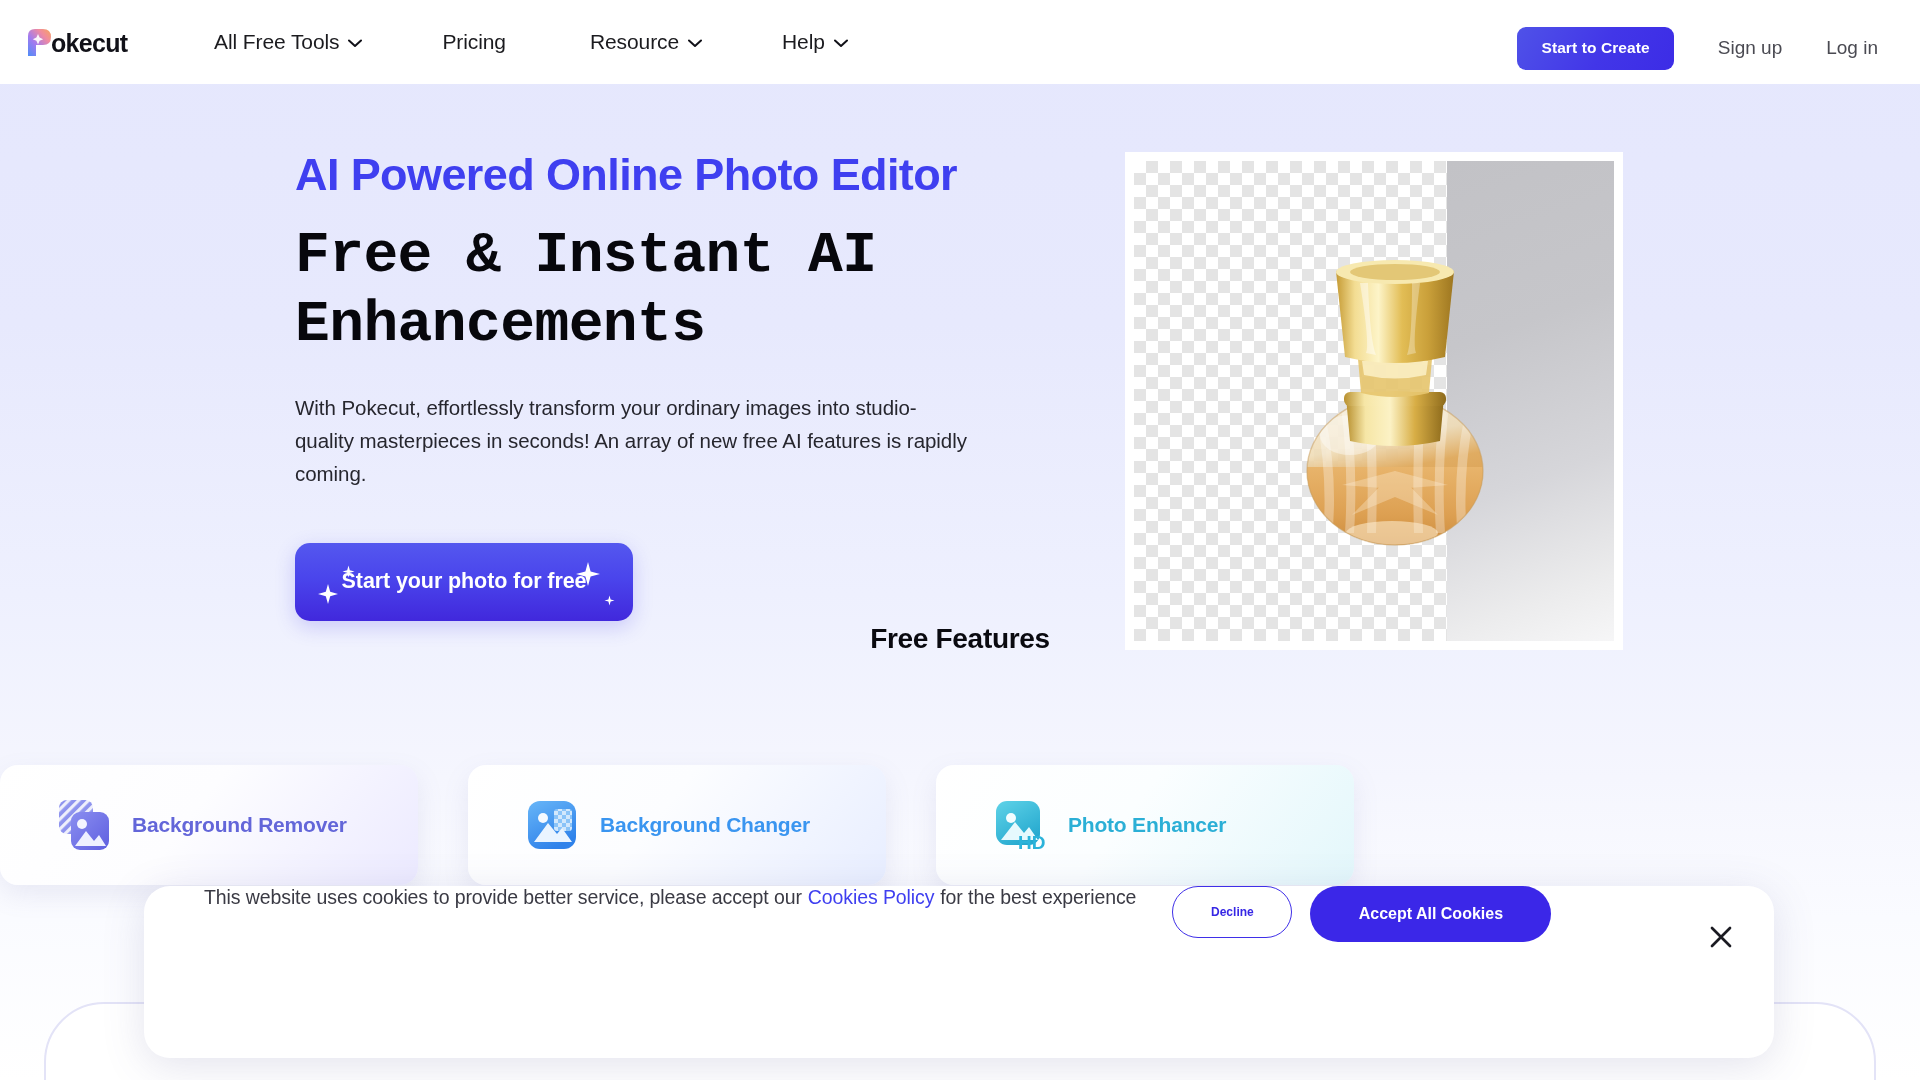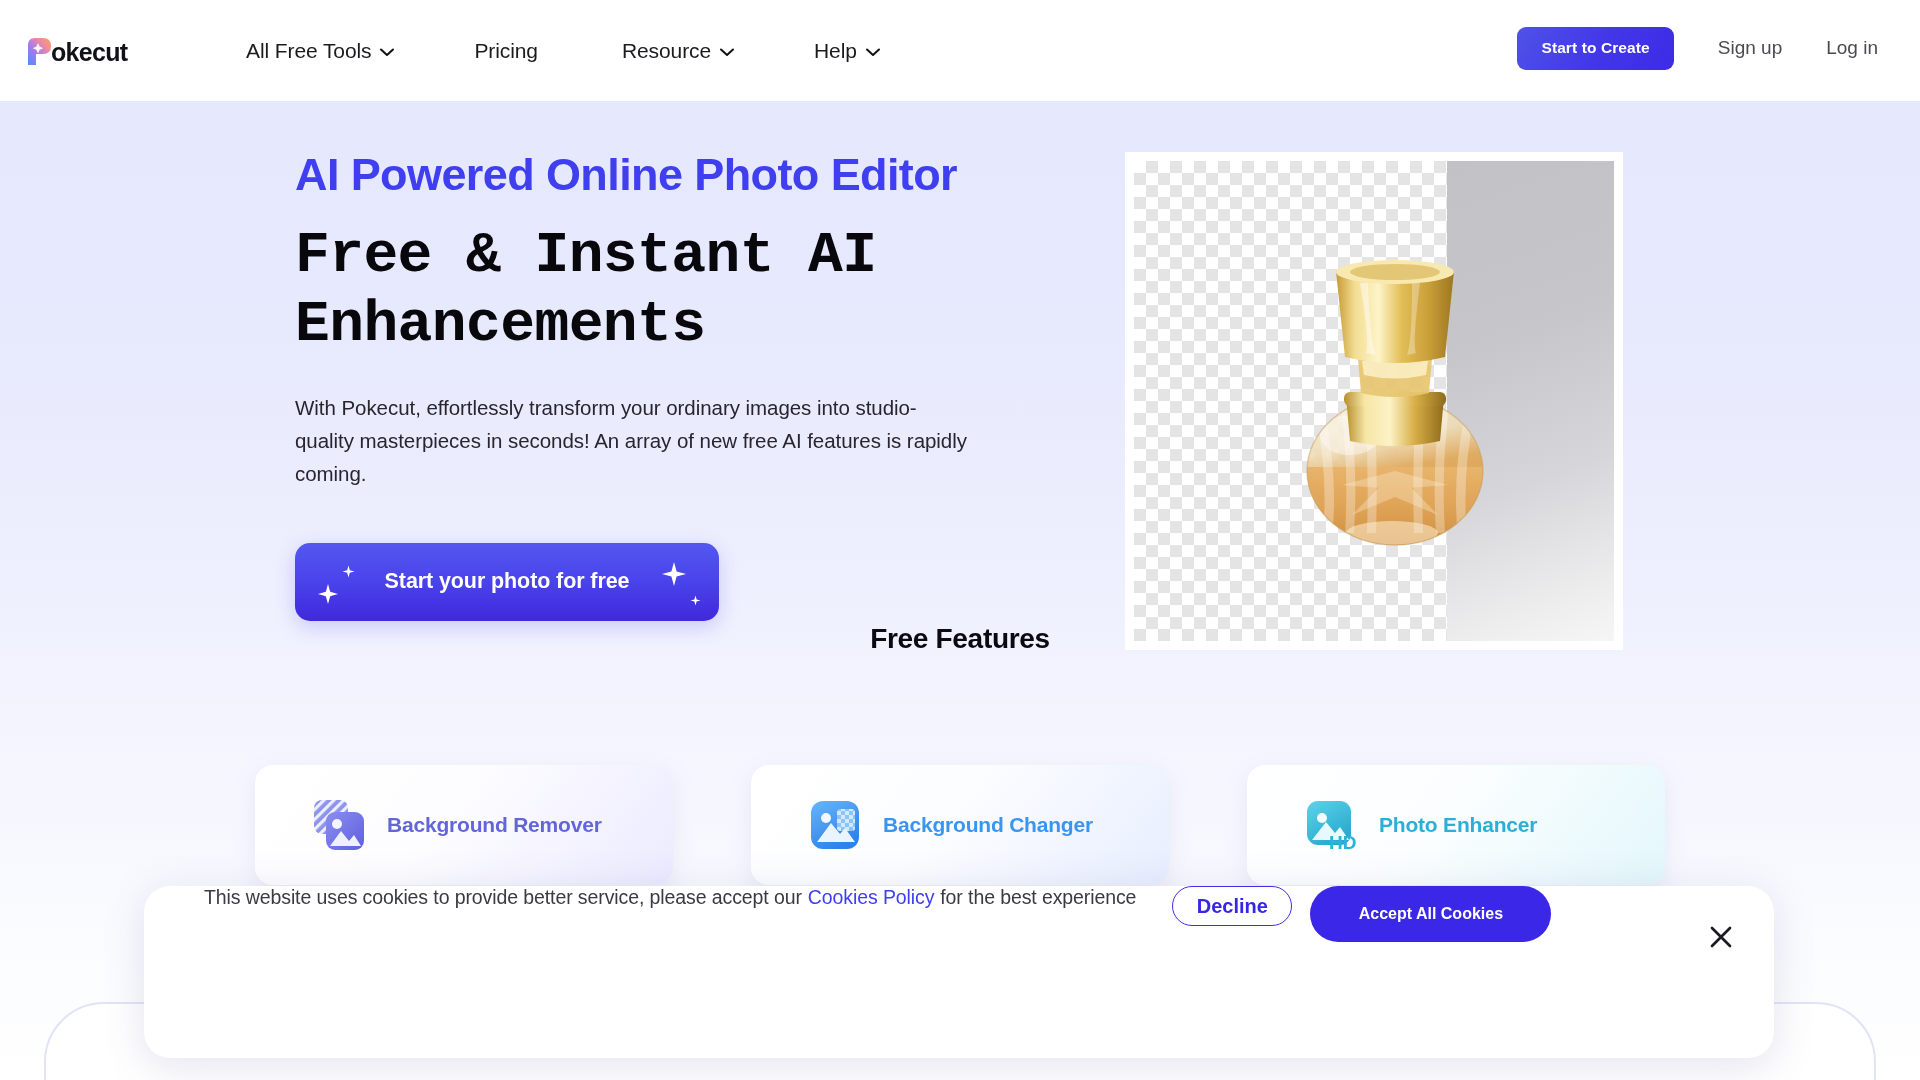--- a/index.html
+++ b/index.html
@@ -14,25 +14,24 @@
   .page {
     position:relative;
     width:1920px; height:1080px;
     background:linear-gradient(180deg,#e5e7fd 0%,#e7e9fd 30%,#eef0fe 55%,#f5f6fe 72%,#fafbff 85%,#ffffff 100%);
     overflow:hidden;
   }
 
   
   .navbar {
     position:absolute; top:0; left:0;
-    width:1920px; height:101px;
+    width:1920px; height:84px;
     background:#ffffff;
     display:flex; align-items:center;
     z-index:40;
-    gap:32px;
   }
   .brand {
     display:flex; align-items:center;
     margin-left:26px; height:80px;
     cursor:pointer;
   }
   .brand-logo { display:block; }
 
   .nav-links {
     display:flex; align-items:center;
@@ -99,21 +98,21 @@
   .hero-sub {
     margin-top:32px;
     font-size:20.5px; line-height:1.62;
     color:#26262e;
     width:672px;
     letter-spacing:-0.05px;
   }
   .cta {
     position:relative;
     margin-top:52px;
-    width:424px; height:78px;
+    width:338px; height:78px;
     border:none; border-radius:15px;
     background:linear-gradient(180deg,#5457ef 0%,#4a45ec 45%,#4128dc 100%);
     color:#ffffff;
     font-size:21.5px; font-weight:700;
     cursor:pointer;
     display:flex; align-items:center; justify-content:center;
     box-shadow:0 6px 20px rgba(70,60,230,0.22);
     letter-spacing:-0.1px;
   }
   .spark { position:absolute; pointer-events:none; }
@@ -157,22 +156,22 @@
     position:absolute;
     top:623px; left:0; width:1920px;
     text-align:center;
     font-size:28px; font-weight:700;
     color:#0a0a10;
     letter-spacing:-0.3px;
   }
   .cards {
     position:absolute;
     top:765px; left:0; width:1920px;
-    display:flex; justify-content:center;
-    gap:78px;
+    display:flex; 
+    gap:50px;
   }
   .card {
     width:418px; height:120px;
     border-radius:18px;
     display:flex; align-items:center;
     padding-left:58px;
     cursor:pointer;
     box-shadow:0 10px 26px rgba(120,120,180,0.13);
   }
   .card.c1 { background:linear-gradient(128deg,#ffffff 0%,#fdfdff 45%,#eceaff 100%); }
@@ -219,26 +218,26 @@
     font-size:19.5px; color:#3a3a44;
     white-space:nowrap;
     letter-spacing:-0.1px;
   }
   .cookie-link {
     color:#3f3ff0; cursor:pointer;
     margin:0 6px;
   }
   .btn-decline {
     margin-left:36px;
-    width:120px; height:40px;
+    width:120px; height:52px;
     border-radius:26px;
     border:1.8px solid #3f2fe8;
     background:#ffffff;
     color:#3727e5;
-    font-size:20px; font-weight:700;
+    font-size:12px; font-weight:700;
     cursor:pointer;
     display:flex; align-items:center; justify-content:center;
   }
   .btn-accept {
     margin-left:18px;
     width:241px; height:56px;
     border-radius:28px;
     border:none;
     background:#3b27e8;
     color:#ffffff;

